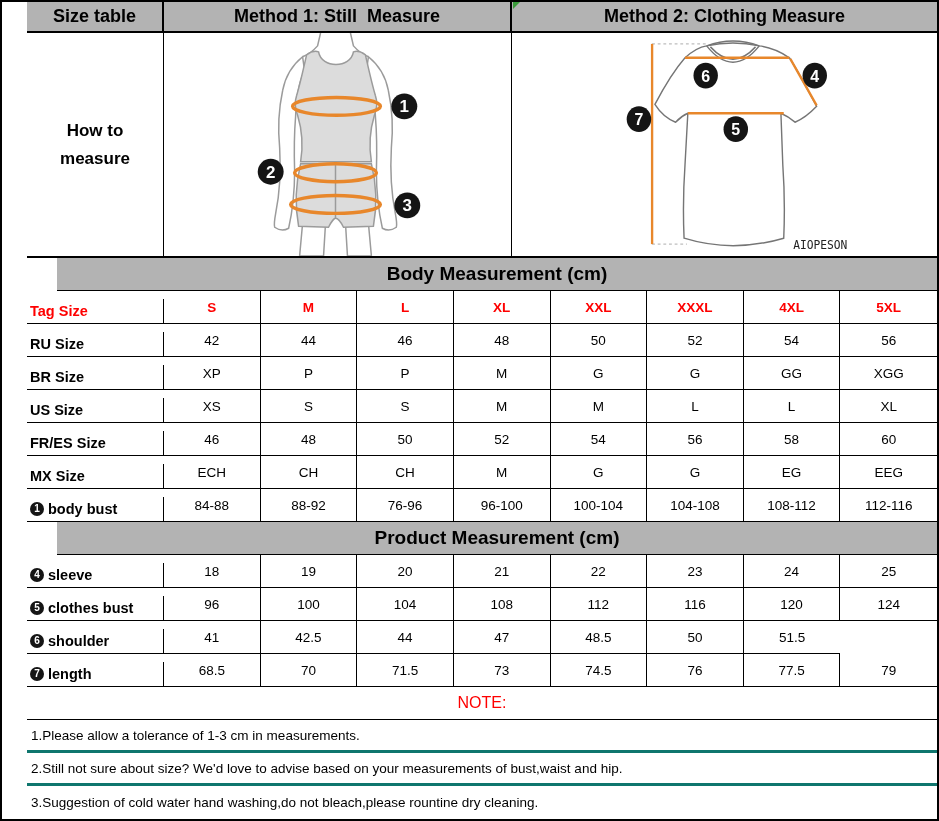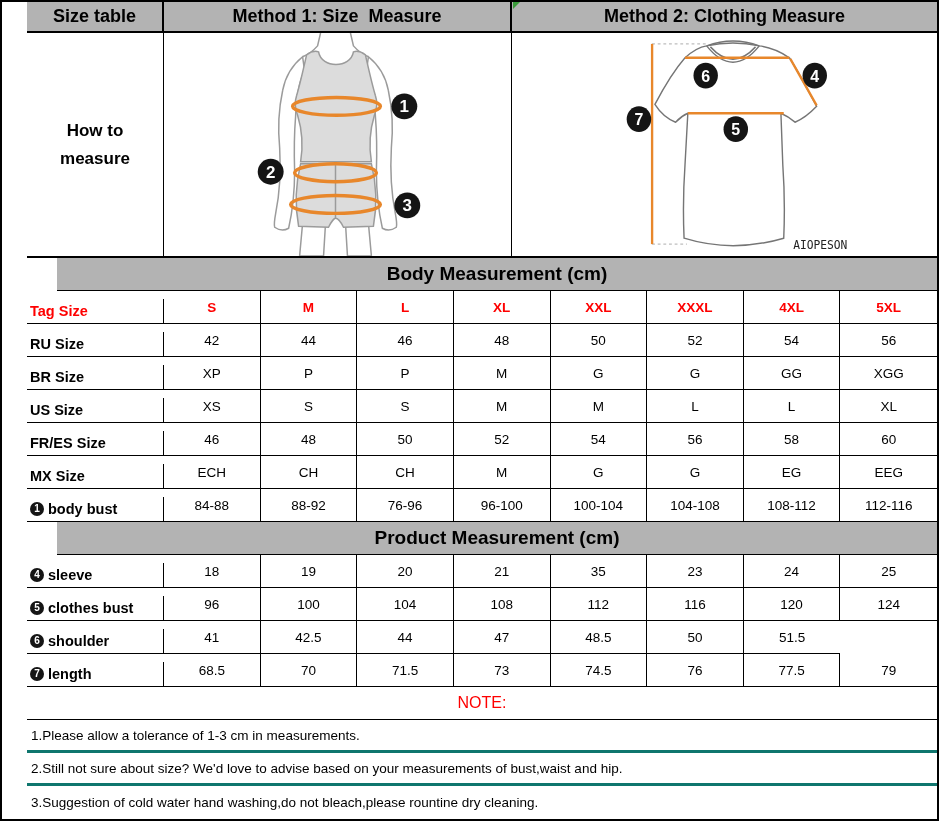--- a/index.html
+++ b/index.html
@@ -54,21 +54,21 @@
     display:flex; align-items:center; padding-left:4px; font-size:13.5px; }
   .note-item:last-child{ border-bottom:none; }
 </style>
 </head>
 <body>
 
 <div class="sheet">
 
   <div class="grid3 top-header">
     <div class="hcell">Size table</div>
-    <div class="hcell">Method 1: Size  Measure</div>
+    <div class="hcell">Method 1: Still  Measure</div>
     <div class="hcell">
       <span class="corner"></span>
       <span>Method 2: Clothing Measure</span>
     </div>
   </div>
 
   <div class="grid3 diagrams">
     <div class="dcell howto">How to measure</div>
 
     <div class="dcell diag">
@@ -235,21 +235,21 @@
   <div id="product-rows">
       <div class="trow">
         <div class="cell label">
           <span class="marker">4</span>
           <span>sleeve</span>
         </div>
         <div class="cell val">18</div>
         <div class="cell val">19</div>
         <div class="cell val">20</div>
         <div class="cell val">21</div>
-        <div class="cell val">35</div>
+        <div class="cell val">22</div>
         <div class="cell val">23</div>
         <div class="cell val">24</div>
         <div class="cell val">25</div>
       </div>
       <div class="trow">
         <div class="cell label">
           <span class="marker">5</span>
           <span>clothes bust</span>
         </div>
         <div class="cell val">96</div>

